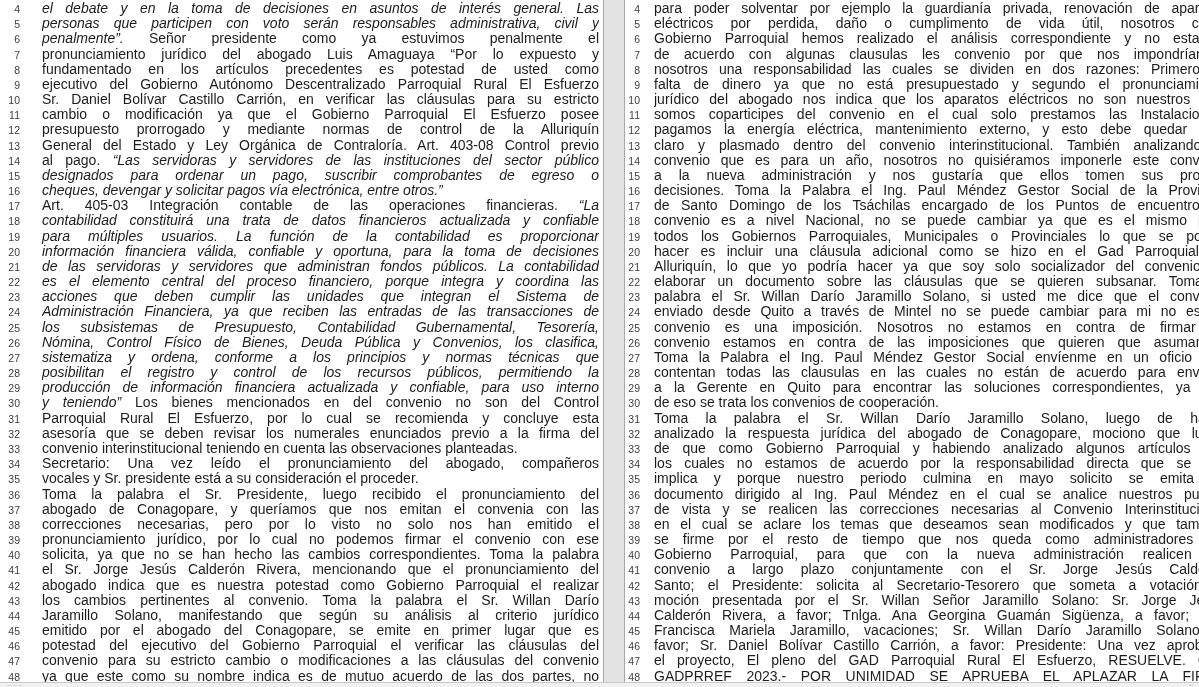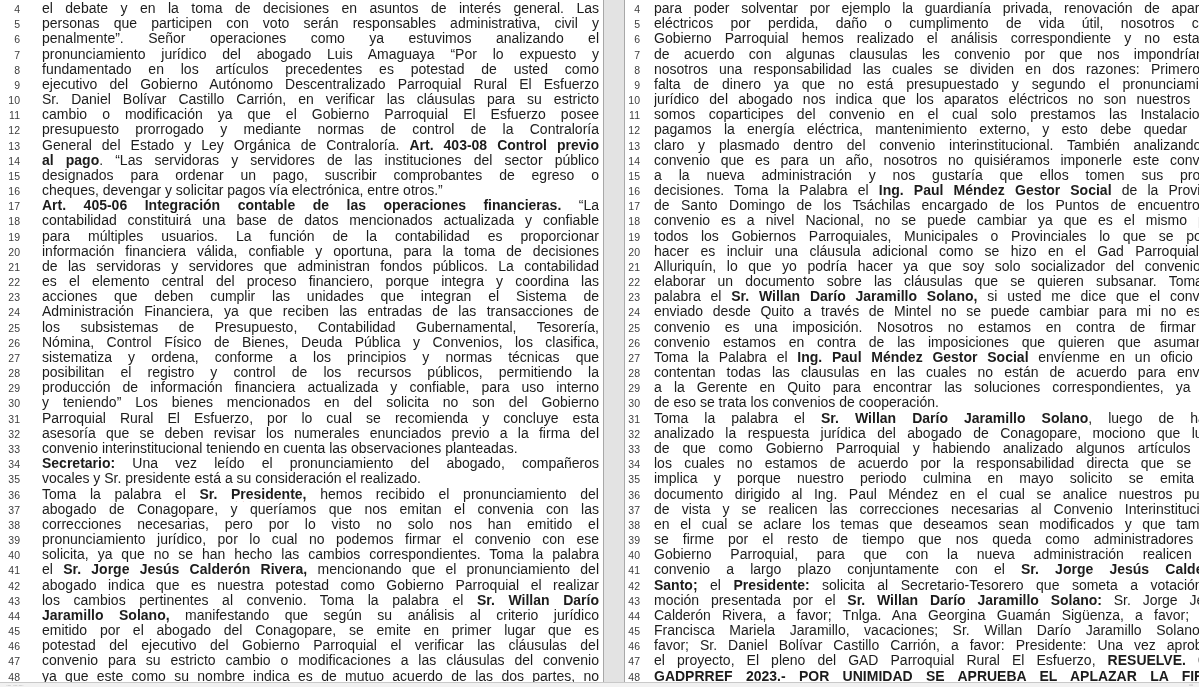--- a/index.html
+++ b/index.html
@@ -13,22 +13,22 @@
   .lines{padding-top:1px;}
   .line{display:flex;align-items:baseline;height:15.18px;}
   .ln{flex:none;text-align:right;font-size:10.5px;color:#3d3d3d;}
   .pane-left .ln{width:16px;margin-left:4px;}
   .pane-right .ln{width:13px;margin-left:2px;}
   .lt{flex:none;font-size:14px;line-height:15.18px;height:15.18px;overflow:hidden;
     color:#1c1c1c;text-align:justify;text-align-last:justify;}
   .pane-left .lt{margin-left:22px;width:557px;}
   .pane-right .lt{margin-left:14px;width:572px;}
   .line.last .lt{text-align-last:left;}
-  .b{font-weight:bold;}
-  .i{}
+  .b{font-weight:normal;}
+  .i{font-style:italic;}
   .u-red{text-decoration:underline;text-decoration-style:wavy;text-decoration-color:#d03a36;
     text-decoration-thickness:1px;text-underline-offset:2px;}
   .u-blue{text-decoration-style:wavy;text-decoration-color:#3a6bd8;
     text-decoration-thickness:1px;text-underline-offset:2px;}
   .statusbar{position:absolute;left:0;bottom:0;width:1199px;height:4px;background:#f1f1f1;
     border-top:1px solid #c9c9c9;z-index:5;display:flex;justify-content:space-between;align-items:center;}
   .status-marks{font-size:5.5px;line-height:4px;color:#a9a9a9;padding:0 6px;white-space:nowrap;}
 </style>
 </head>
 <body>
@@ -40,21 +40,21 @@
         <div class="line">
           <span class="ln">4</span>
           <span class="lt"><span class="i">el debate y en la toma de decisiones en asuntos de interés general. Las</span></span>
         </div>
         <div class="line">
           <span class="ln">5</span>
           <span class="lt"><span class="i">personas que participen con voto serán responsables administrativa, civil y</span></span>
         </div>
         <div class="line">
           <span class="ln">6</span>
-          <span class="lt"><span class="i">penalmente”.</span><span> Señor operaciones como ya estuvimos analizando el</span></span>
+          <span class="lt"><span class="i">penalmente”.</span><span> Señor presidente como ya estuvimos penalmente el</span></span>
         </div>
         <div class="line">
           <span class="ln">7</span>
           <span class="lt"><span>pronunciamiento jurídico del abogado Luis Amaguaya “Por lo expuesto y</span></span>
         </div>
         <div class="line">
           <span class="ln">8</span>
           <span class="lt"><span>fundamentado en los artículos precedentes es potestad de usted como</span></span>
         </div>
         <div class="line">
@@ -64,45 +64,45 @@
         <div class="line">
           <span class="ln">10</span>
           <span class="lt"><span>Sr. Daniel Bolívar Castillo Carrión, en verificar las cláusulas para su estricto</span></span>
         </div>
         <div class="line">
           <span class="ln">11</span>
           <span class="lt"><span>cambio o modificación ya que el Gobierno Parroquial El Esfuerzo posee</span></span>
         </div>
         <div class="line">
           <span class="ln">12</span>
-          <span class="lt"><span>presupuesto prorrogado y mediante normas de control de la Contraloría</span></span>
+          <span class="lt"><span>presupuesto prorrogado y mediante normas de control de la Alluriquín</span></span>
         </div>
         <div class="line">
           <span class="ln">13</span>
           <span class="lt"><span>General del Estado y Ley Orgánica de Contraloría. </span><span class="b">Art. 403-08 Control previo</span></span>
         </div>
         <div class="line">
           <span class="ln">14</span>
           <span class="lt"><span class="b">al pago</span><span>. </span><span class="i">“Las servidoras y servidores de las instituciones del sector público</span></span>
         </div>
         <div class="line">
           <span class="ln">15</span>
           <span class="lt"><span class="i">designados para ordenar un pago, suscribir comprobantes de egreso o</span></span>
         </div>
         <div class="line last">
           <span class="ln">16</span>
           <span class="lt"><span class="i">cheques, devengar y solicitar pagos vía electrónica, entre otros.”</span></span>
         </div>
         <div class="line">
           <span class="ln">17</span>
-          <span class="lt"><span class="b">Art. 405-06 Integración contable de las operaciones financieras.</span><span> </span><span class="i">“La</span></span>
+          <span class="lt"><span class="b">Art. 405-03 Integración contable de las operaciones financieras.</span><span> </span><span class="i">“La</span></span>
         </div>
         <div class="line">
           <span class="ln">18</span>
-          <span class="lt"><span class="i">contabilidad constituirá una base de datos mencionados actualizada y confiable</span></span>
+          <span class="lt"><span class="i">contabilidad constituirá una trata de datos financieros actualizada y confiable</span></span>
         </div>
         <div class="line">
           <span class="ln">19</span>
           <span class="lt"><span class="i">para múltiples usuarios. La función de la contabilidad es proporcionar</span></span>
         </div>
         <div class="line">
           <span class="ln">20</span>
           <span class="lt"><span class="i">información financiera válida, confiable y oportuna, para la toma de decisiones</span></span>
         </div>
         <div class="line">
@@ -136,45 +136,45 @@
         <div class="line">
           <span class="ln">28</span>
           <span class="lt"><span class="i">posibilitan el registro y control de los recursos públicos, permitiendo la</span></span>
         </div>
         <div class="line">
           <span class="ln">29</span>
           <span class="lt"><span class="i">producción de información financiera actualizada y confiable, para uso interno</span></span>
         </div>
         <div class="line">
           <span class="ln">30</span>
-          <span class="lt"><span class="i">y teniendo”</span><span> Los bienes mencionados en del solicita no son del Gobierno</span></span>
+          <span class="lt"><span class="i">y teniendo”</span><span> Los bienes mencionados en del convenio no son del Control</span></span>
         </div>
         <div class="line">
           <span class="ln">31</span>
           <span class="lt"><span>Parroquial Rural El Esfuerzo, por lo cual se recomienda y concluye esta</span></span>
         </div>
         <div class="line">
           <span class="ln">32</span>
           <span class="lt"><span>asesoría que se deben revisar los numerales enunciados previo a la firma del</span></span>
         </div>
         <div class="line last">
           <span class="ln">33</span>
           <span class="lt"><span>convenio interinstitucional teniendo en cuenta las observaciones planteadas.</span></span>
         </div>
         <div class="line">
           <span class="ln">34</span>
           <span class="lt"><span class="b">Secretario:</span><span> Una vez leído el pronunciamiento del abogado, compañeros</span></span>
         </div>
         <div class="line last">
           <span class="ln">35</span>
-          <span class="lt"><span>vocales y Sr. presidente está a su consideración el realizado.</span></span>
+          <span class="lt"><span>vocales y Sr. presidente está a su consideración el proceder.</span></span>
         </div>
         <div class="line">
           <span class="ln">36</span>
-          <span class="lt"><span>Toma la palabra el </span><span class="b">Sr. </span><span class="b u-red">Presidente,</span><span> hemos recibido el pronunciamiento del</span></span>
+          <span class="lt"><span>Toma la palabra el </span><span class="b">Sr. </span><span class="b u-red">Presidente,</span><span> luego recibido el pronunciamiento del</span></span>
         </div>
         <div class="line">
           <span class="ln">37</span>
           <span class="lt"><span>abogado de Conagopare, y queríamos que nos emitan el convenia con las</span></span>
         </div>
         <div class="line">
           <span class="ln">38</span>
           <span class="lt"><span>correcciones necesarias, pero por lo visto no solo nos han emitido el</span></span>
         </div>
         <div class="line">
@@ -375,21 +375,21 @@
         <div class="line">
           <span class="ln">41</span>
           <span class="lt"><span>convenio a largo plazo conjuntamente con el </span><span class="b">Sr. Jorge Jesús Calderón</span></span>
         </div>
         <div class="line">
           <span class="ln">42</span>
           <span class="lt"><span class="b">Santo;</span><span> el </span><span class="b">Presidente:</span><span> solicita al Secretario-Tesorero que someta a votación la</span></span>
         </div>
         <div class="line">
           <span class="ln">43</span>
-          <span class="lt"><span>moción presentada por el </span><span class="b">Sr. Willan Darío Jaramillo Solano:</span><span> Sr. Jorge Jesús</span></span>
+          <span class="lt"><span>moción presentada por el </span><span class="b">Sr. Willan Señor Jaramillo Solano:</span><span> Sr. Jorge Jesús</span></span>
         </div>
         <div class="line">
           <span class="ln">44</span>
           <span class="lt"><span>Calderón Rivera, a favor; Tnlga. Ana Georgina Guamán Sigüenza, a favor; Sra.</span></span>
         </div>
         <div class="line">
           <span class="ln">45</span>
           <span class="lt"><span>Francisca Mariela Jaramillo, vacaciones; Sr. Willan Darío Jaramillo Solano, a</span></span>
         </div>
         <div class="line">

